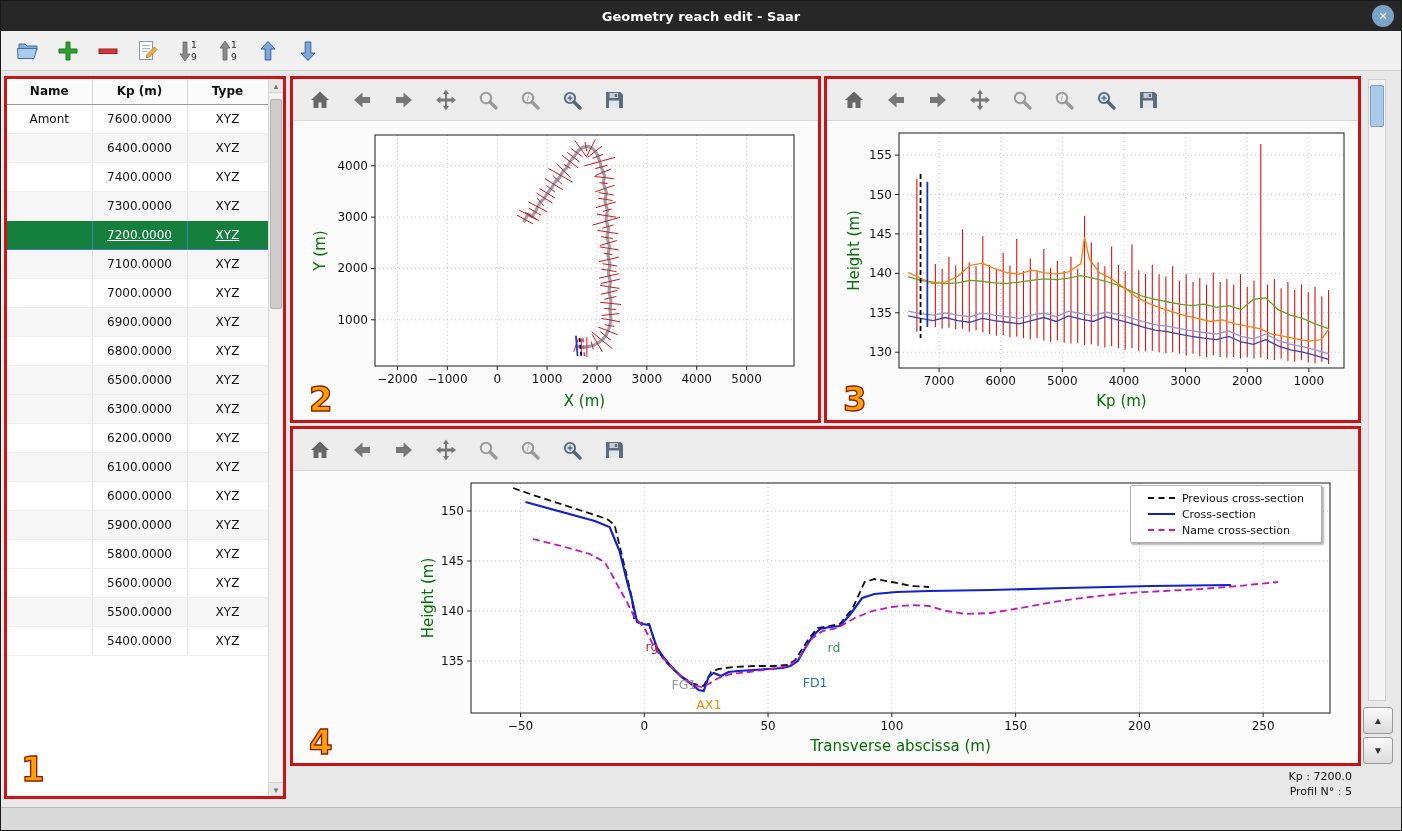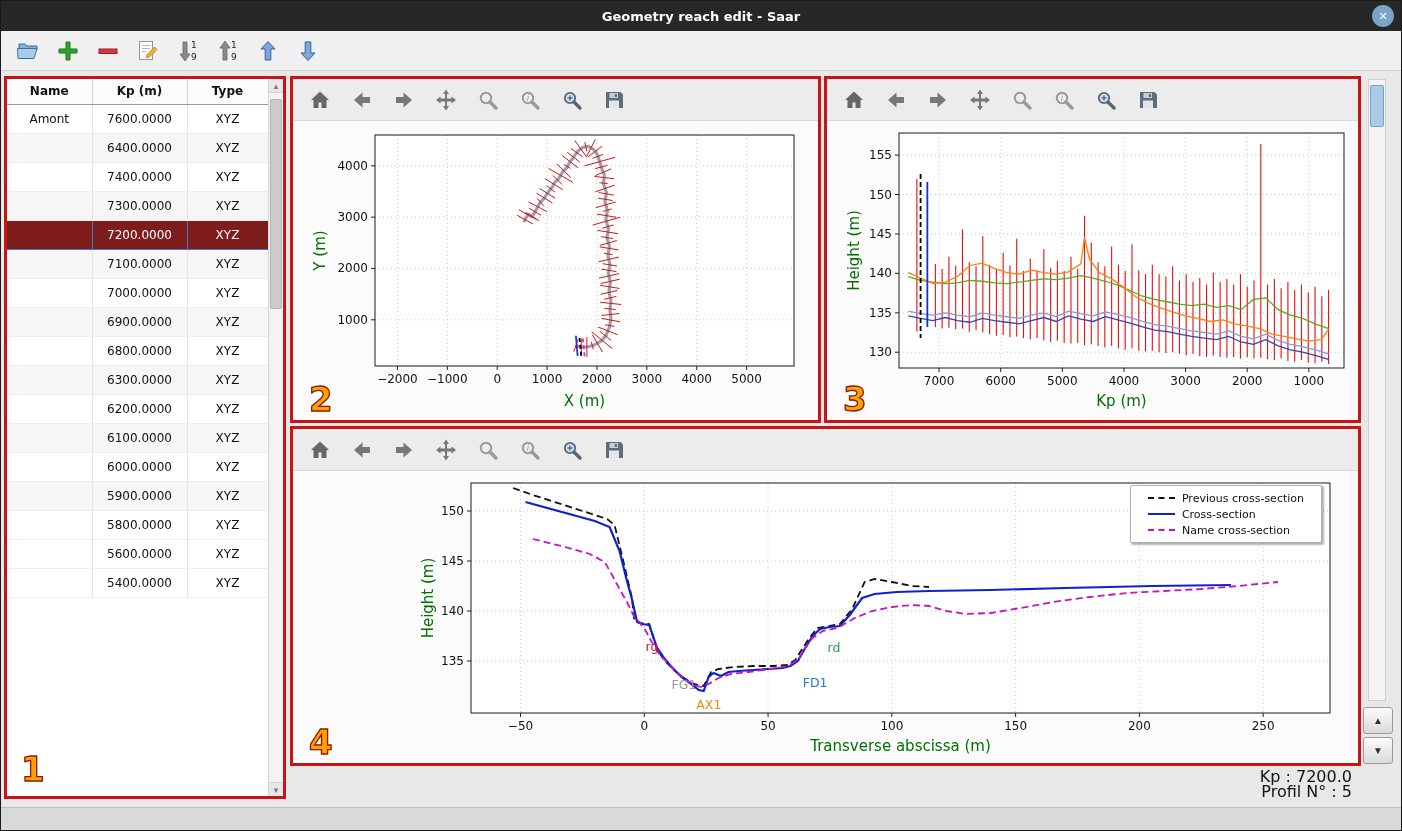--- a/index.html
+++ b/index.html
@@ -24,21 +24,21 @@
 
   .panel-num { position:absolute; left:16px; bottom:4px; font-size:34px; font-weight:bold; color:#ffa200;
                -webkit-text-stroke:1.3px #8b1a00; text-shadow:0 0 1px #8b1a00; line-height:1; pointer-events:none; }
   .panel-table .panel-num { left:14px; bottom:10px; }
 
   
   .panel-table table { border-collapse:collapse; width:261px; table-layout:fixed; font-size:12px; color:#111; }
   .panel-table th { height:25px; border-bottom:1px solid #9a9a9a; border-right:1px solid #d6d6d6; font-weight:bold; background:#fbfbfb; }
   .panel-table td { height:29px; text-align:center; border-right:1px solid #e4e4e4; border-bottom:1px solid #eeeeee; overflow:hidden; white-space:nowrap; }
   .panel-table tr.alt { background:#f6f6f6; }
-  .panel-table tr.sel { background:#7f1d1d; color:#fff; }
+  .panel-table tr.sel { background:#15803d; color:#fff;text-decoration:underline; }
   .panel-table tr.sel td { border-color:#3a7bc2; }
 
   .tbl-scroll { position:absolute; right:0; top:0; bottom:0; width:15px; background:#f3f3f3; border-left:1px solid #d5d5d5; }
   .tbl-scroll-arrow { position:absolute; left:0; width:14px; height:14px; font-size:9px; color:#777; display:flex; align-items:center; justify-content:center; background:#e7e7e7; }
   .tbl-scroll-arrow.up { top:0; border-bottom:1px solid #d5d5d5; }
   .tbl-scroll-arrow.down { bottom:0; border-top:1px solid #d5d5d5; }
   .tbl-scroll-thumb { position:absolute; left:1px; right:1px; top:20px; height:210px; background:#cdcdcd; border:1px solid #b2b2b2; border-radius:2px; }
 
   
   .plot-toolbar { height:42px; background:#ececec; border-bottom:1px solid #d8d8d8; display:flex; align-items:center; padding-left:12px; gap:12px; }
@@ -54,21 +54,21 @@
   
   .win-scroll { position:absolute; left:1367px; top:78px; width:18px; height:622px; background:#f4f4f4; border:1px solid #cfcfcf; }
   .win-scroll-thumb { position:absolute; left:1px; right:1px; top:5px; height:42px; background:#a9cbe8; border:1px solid #7aa0c8; border-radius:2px; }
 
   
   .nav-btn { position:absolute; left:1362px; width:30px; height:27px; background:linear-gradient(#fbfbfb,#dadada); border:1px solid #9a9a9a; border-radius:3px; font-size:10px; color:#333; display:flex; align-items:center; justify-content:center; cursor:pointer; }
   .nav-up { top:706px; }
   .nav-down { top:736px; }
 
   
-  .status-box { position:absolute; right:49px; top:768px; text-align:right; font-size:16px; color:#111; line-height:15px; }
+  .status-box { position:absolute; right:49px; top:768px; text-align:right; font-size:11px; color:#111; line-height:15px; }
 
   .bottom-strip { position:absolute; left:0; top:806px; width:100%; height:25px; background:#d9d9d9; border-top:1px solid #bdbdbd; }
 </style>
 </head>
 <body>
 
 <div class="window">
 
   <div class="titlebar">
     <span class="title">Geometry reach edit - Saar</span>
@@ -184,20 +184,25 @@
             <td>6900.0000</td>
             <td>XYZ</td>
           </tr>
           <tr>
             <td></td>
             <td>6800.0000</td>
             <td>XYZ</td>
           </tr>
           <tr class="alt">
             <td></td>
+            <td>6500.0000</td>
+            <td>XYZ</td>
+          </tr>
+          <tr class="alt">
+            <td></td>
             <td>6300.0000</td>
             <td>XYZ</td>
           </tr>
           <tr>
             <td></td>
             <td>6200.0000</td>
             <td>XYZ</td>
           </tr>
           <tr class="alt">
             <td></td>
@@ -215,20 +220,25 @@
             <td>XYZ</td>
           </tr>
           <tr>
             <td></td>
             <td>5800.0000</td>
             <td>XYZ</td>
           </tr>
           <tr>
             <td></td>
             <td>5600.0000</td>
+            <td>XYZ</td>
+          </tr>
+          <tr class="alt">
+            <td></td>
+            <td>5500.0000</td>
             <td>XYZ</td>
           </tr>
           <tr>
             <td></td>
             <td>5400.0000</td>
             <td>XYZ</td>
           </tr>
         </tbody>
     </table>
     <div class="tbl-scroll">

